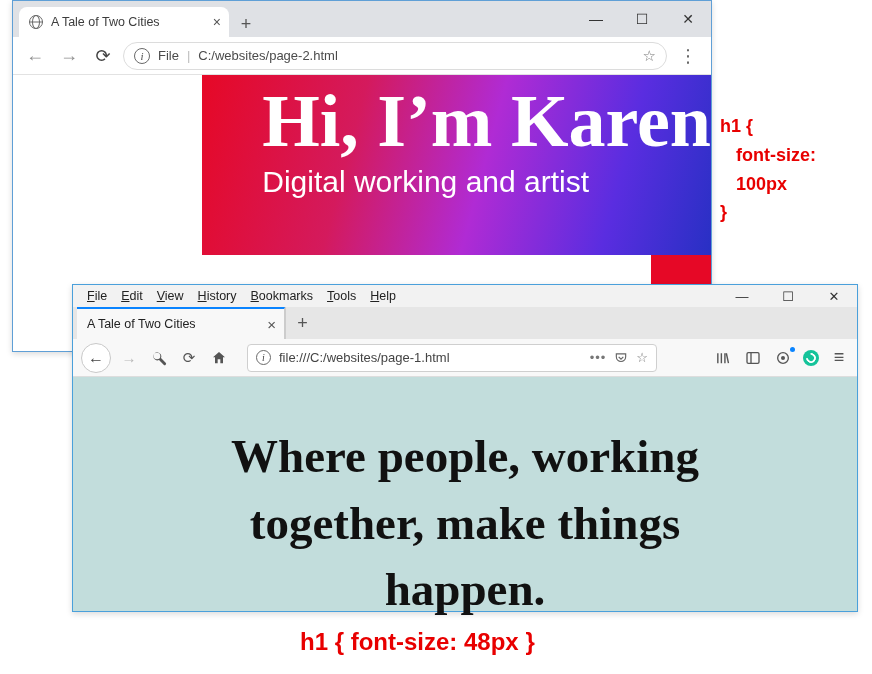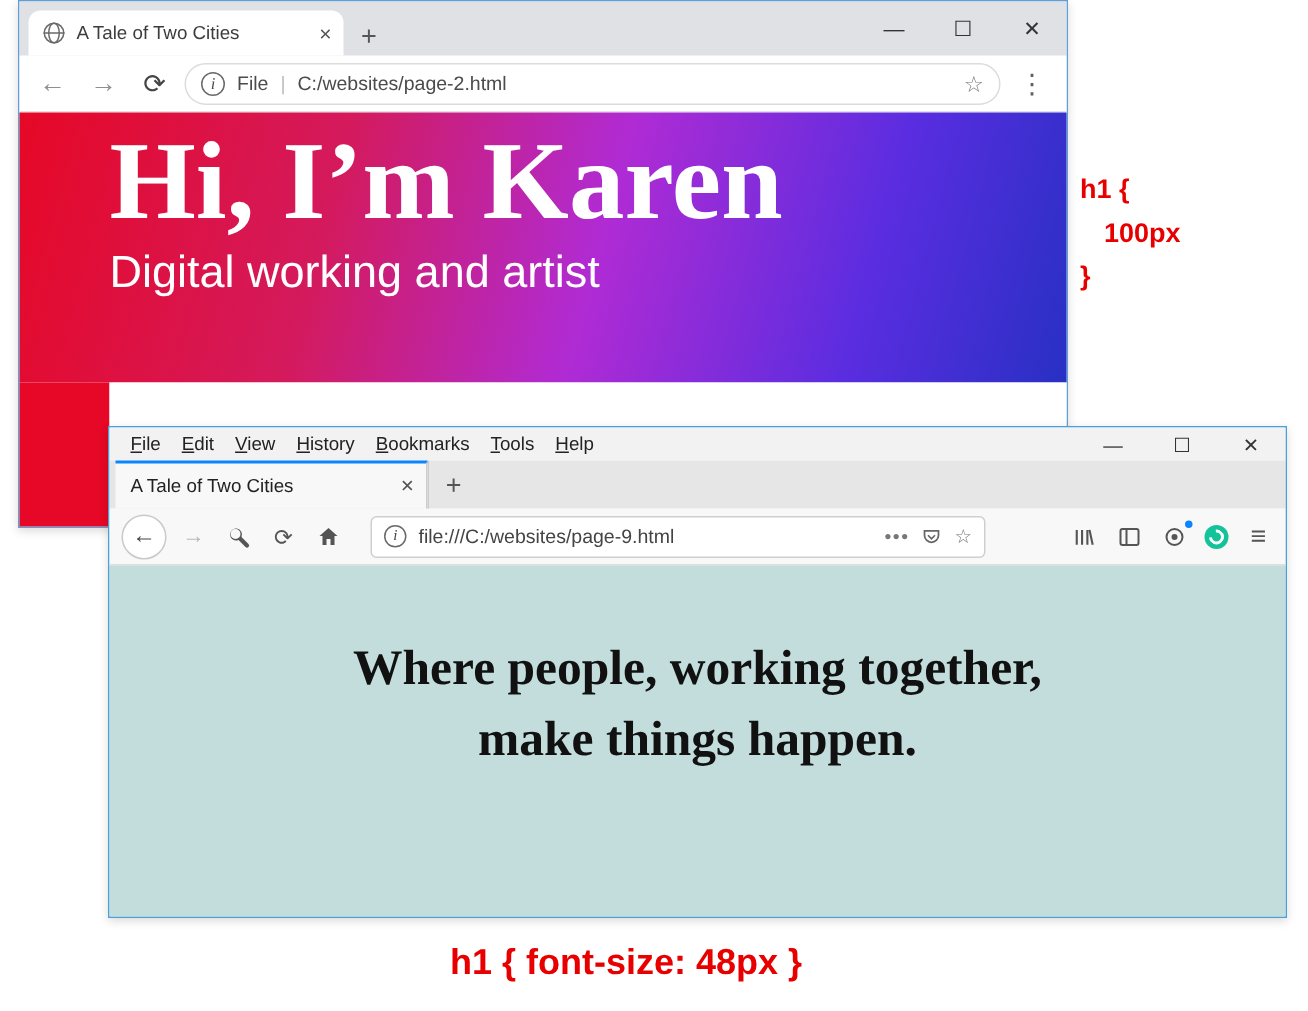--- a/index.html
+++ b/index.html
@@ -101,21 +101,21 @@
   .chrome-omni .star {
     margin-left: auto; color: #7b7b7b; font-size: 15px;
   }
   .chrome-menu {
     width: 30px; display: flex; align-items: center; justify-content: center;
     color: #5f5f5f; font-size: 18px; cursor: pointer;
   }
 
   .chrome-content {
     height: calc(100% - 36px - 38px);
-    display: flex; flex-direction: column;
+    display: flex; flex-direction: column; align-items: flex-end;
   }
   .hero {
     flex: 0 0 180px;
     background: linear-gradient(105deg, #e60826 0%, #d41a5d 30%, #b02bd4 55%, #5a2de0 80%, #2830c4 100%);
     color: #fff;
     padding: 8px 0 0 60px;
     font-family: Georgia, "Times New Roman", serif;
   }
   .hero h1 {
     font-size: 74px; font-weight: 600; line-height: 1.05;
@@ -231,21 +231,21 @@
 
   .ff-content {
     height: calc(100% - 22px - 32px - 38px);
     background: #c2dddc;
     display: flex; align-items: flex-start; justify-content: center;
     padding-top: 46px;
   }
   .ff-content h1 {
     font-family: Georgia, "Times New Roman", serif;
     font-weight: 600;
-    font-size: 33px;
+    font-size: 47px;
     text-align: center;
     color: #111;
     line-height: 1.42;
     max-width: 520px;
   }
 
   
   .annot-bottom {
     position: absolute;
     left: 300px; top: 628px;
@@ -295,20 +295,21 @@
     </div>
     <div class="below-hero">
       <div class="redcol"></div>
       <div class="whitecol"></div>
     </div>
   </div>
 </div>
 
 <div class="annot-top">
   <div>h1 {</div>
+  <div class="indent">font-size:</div>
   <div class="indent">100px</div>
   <div>}</div>
 </div>
 
 <div class="ff-window">
   <div class="ff-menubar">
     <span class="mitem"><u>F</u>ile</span>
     <span class="mitem"><u>E</u>dit</span>
     <span class="mitem"><u>V</u>iew</span>
     <span class="mitem"><u>H</u>istory</span>
@@ -340,21 +341,21 @@
     </div>
     <div class="ff-tbtn">⟳</div>
     <div class="ff-tbtn ff-home">
       <svg viewBox="0 0 24 24">
           <path fill="#555" d="M12 3l9 8h-3v9h-4v-6h-4v6H6v-9H3z"></path>
         </svg>
     </div>
 
     <div class="ff-omni">
       <span class="info-icn">i</span>
-      <span>file:///C:/websites/page-9.html</span>
+      <span>file:///C:/websites/page-1.html</span>
       <span class="dots">•••</span>
       <svg class="shield" viewBox="0 0 24 24">
           <path fill="none" stroke="#666" stroke-width="2" d="M4 5h16v5a8 8 0 01-16 0V5z M8 10l4 4 4-4"></path>
         </svg>
       <span style="color:#777">☆</span>
     </div>
 
     <div class="ff-rbtns">
       <div>
         <svg viewBox="0 0 24 24" width="17" height="17">

